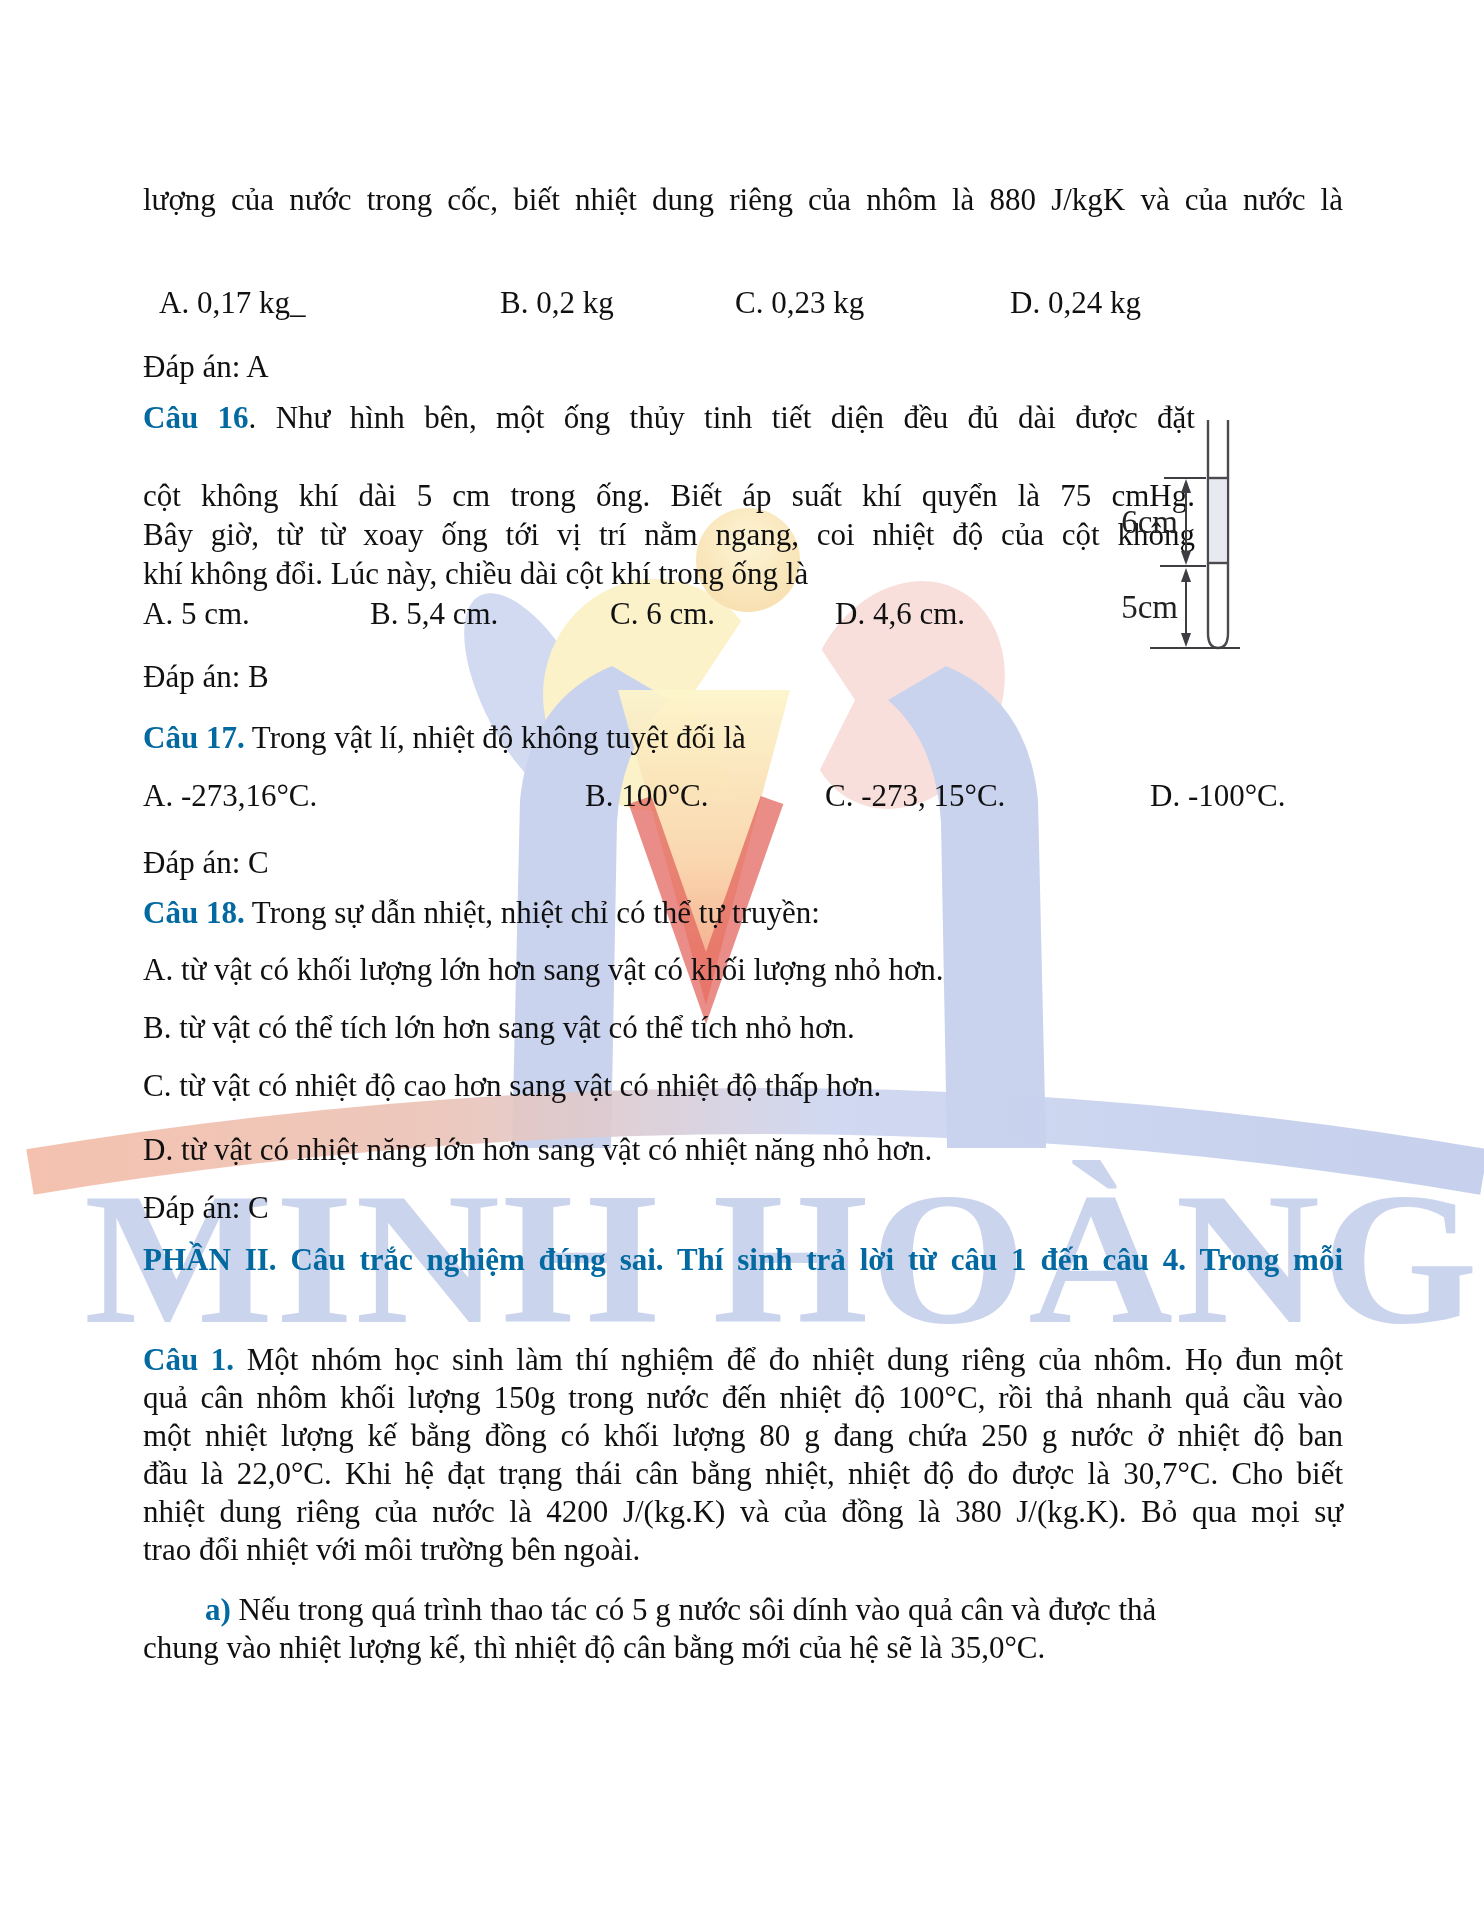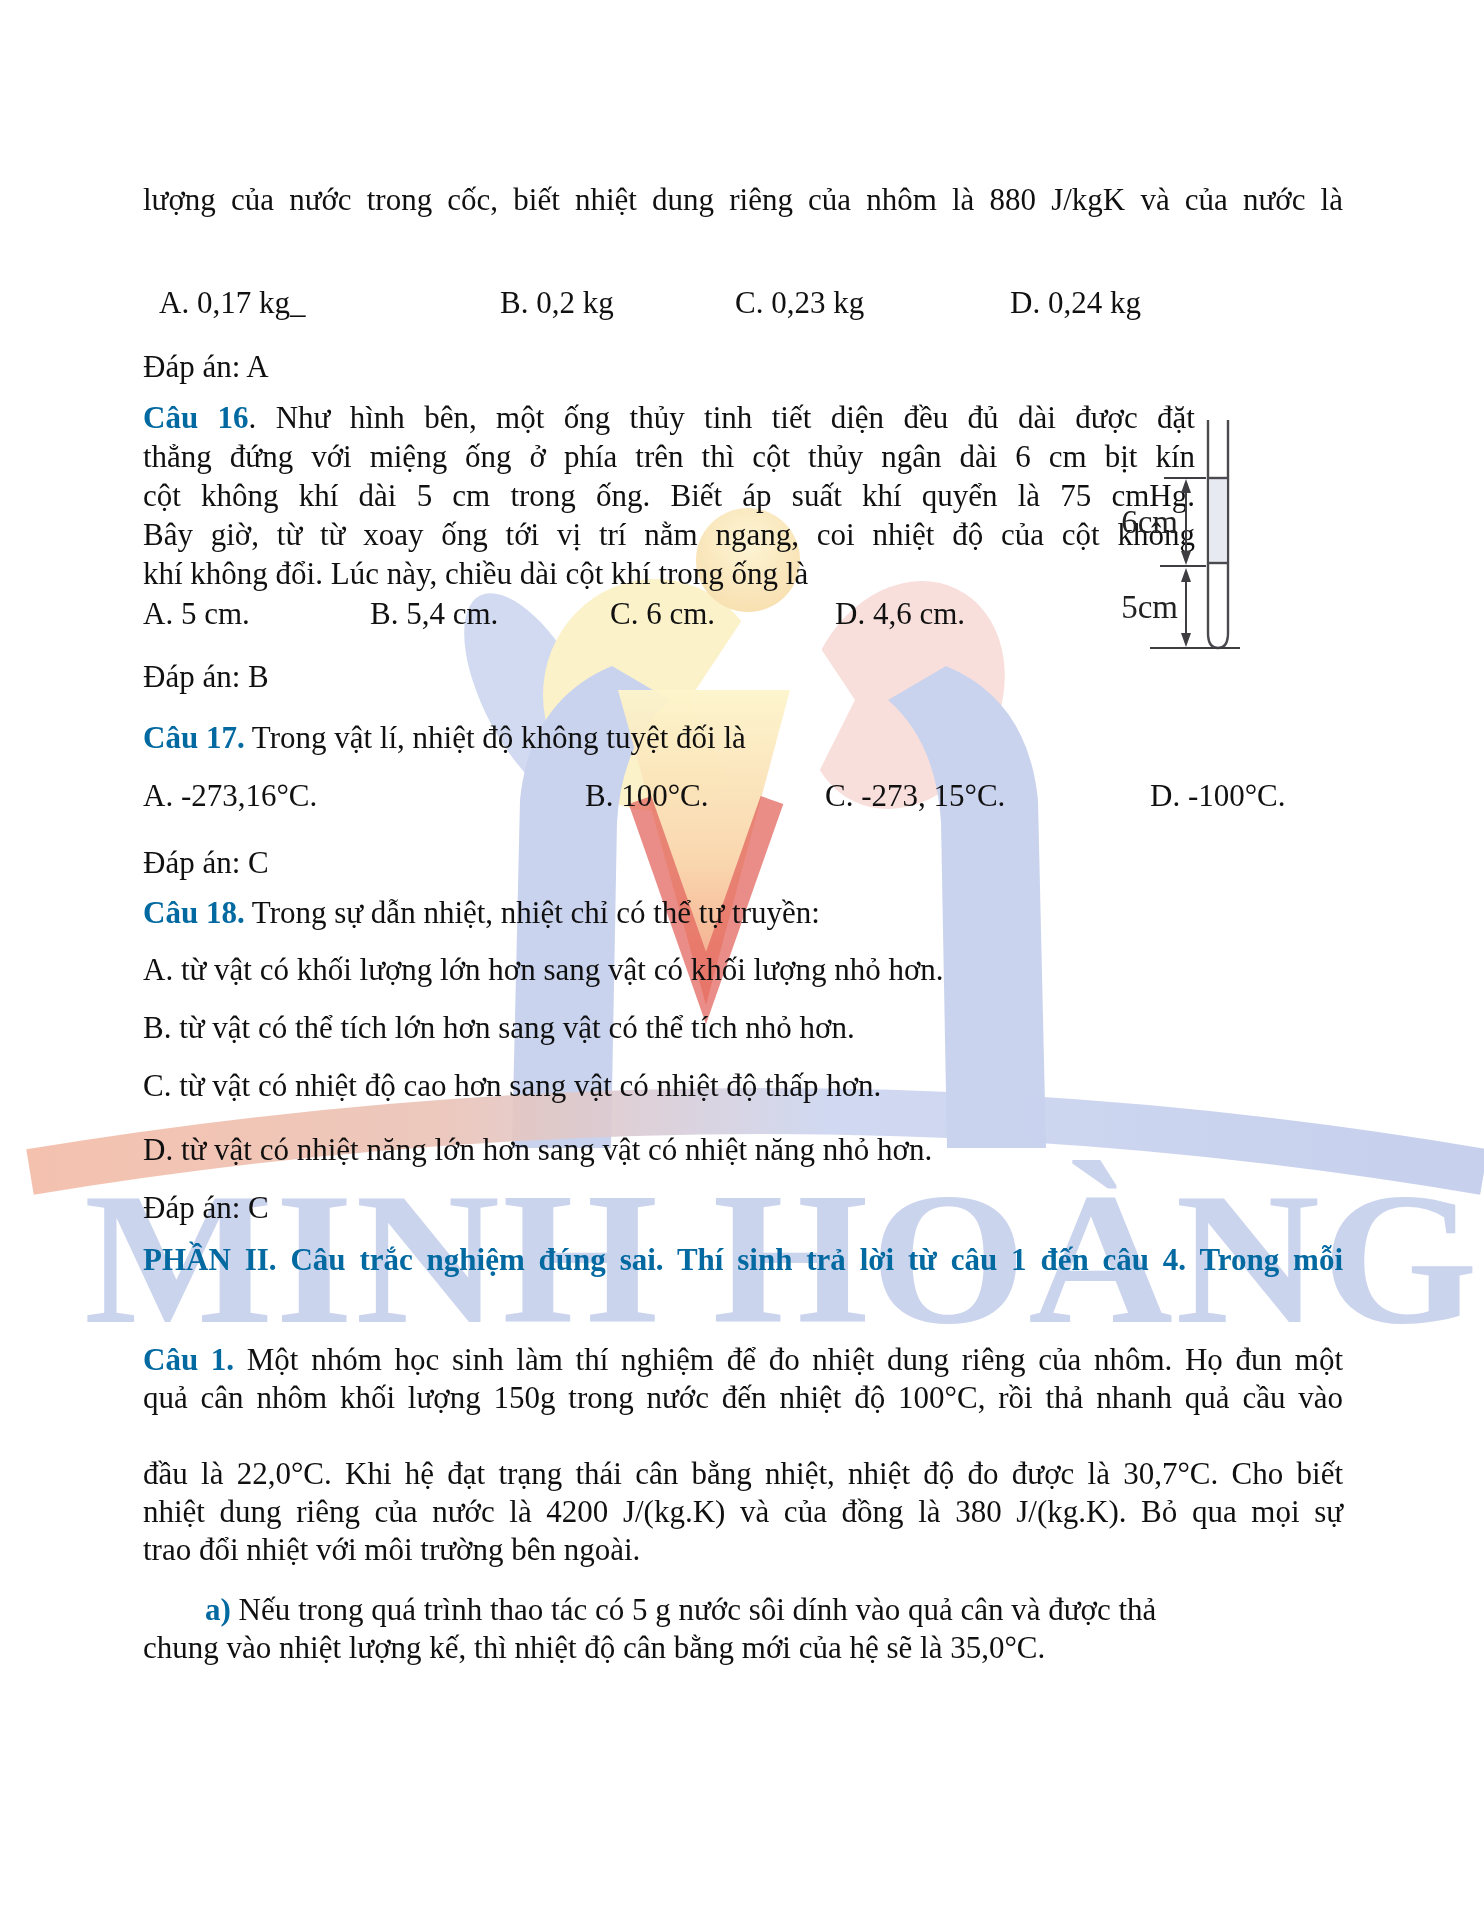--- a/index.html
+++ b/index.html
@@ -78,21 +78,20 @@
     <span class="opt o0">A. 0,17 kg_</span>
     <span class="opt o1">B. 0,2 kg</span>
     <span class="opt o2">C. 0,23 kg</span>
     <span class="opt o3">D. 0,24 kg</span>
   </div>
   <div class="line" style="top:347px">Đáp án: A</div>
 
   <div class="line just narrow" style="top:398px">
     <span class="b">Câu 16</span><span>. Như hình bên, một ống thủy tinh tiết diện đều đủ dài được đặt</span>
   </div>
-  <div class="line just narrow" style="top:437px">thẳng đứng với miệng ống ở phía trên thì cột thủy ngân dài 6 cm bịt kín</div>
   <div class="line just narrow" style="top:476px">cột không khí dài 5 cm trong ống. Biết áp suất khí quyển là 75 cmHg.</div>
   <div class="line just narrow" style="top:515px">Bây giờ, từ từ xoay ống tới vị trí nằm ngang, coi nhiệt độ của cột không</div>
   <div class="line narrow" style="top:554px">khí không đổi. Lúc này, chiều dài cột khí trong ống là</div>
 
   <div class="optrow r16" style="top:596px">
     <span class="opt o0">A. 5 cm.</span>
     <span class="opt o1">B. 5,4 cm.</span>
     <span class="opt o2">C. 6 cm.</span>
     <span class="opt o3">D. 4,6 cm.</span>
   </div>
@@ -117,20 +116,21 @@
   <div class="line" style="top:1066px">C. từ vật có nhiệt độ cao hơn sang vật có nhiệt độ thấp hơn.</div>
   <div class="line" style="top:1130px">D. từ vật có nhiệt năng lớn hơn sang vật có nhiệt năng nhỏ hơn.</div>
   <div class="line" style="top:1188px">Đáp án: C</div>
 
   <div class="line just b" style="top:1240px">PHẦN II. Câu trắc nghiệm đúng sai. Thí sinh trả lời từ câu 1 đến câu 4. Trong mỗi</div>
 
   <div class="line just" style="top:1340px">
     <span class="b">Câu 1.</span><span> Một nhóm học sinh làm thí nghiệm để đo nhiệt dung riêng của nhôm. Họ đun một</span>
   </div>
   <div class="line just" style="top:1378px">quả cân nhôm khối lượng 150g trong nước đến nhiệt độ 100°C, rồi thả nhanh quả cầu vào</div>
+  <div class="line just" style="top:1416px">một nhiệt lượng kế bằng đồng có khối lượng 80 g đang chứa 250 g nước ở nhiệt độ ban</div>
   <div class="line just" style="top:1454px">đầu là 22,0°C. Khi hệ đạt trạng thái cân bằng nhiệt, nhiệt độ đo được là 30,7°C. Cho biết</div>
   <div class="line just" style="top:1492px">nhiệt dung riêng của nước là 4200 J/(kg.K) và của đồng là 380 J/(kg.K). Bỏ qua mọi sự</div>
   <div class="line" style="top:1530px">trao đổi nhiệt với môi trường bên ngoài.</div>
 
   <div class="line indent1" style="top:1590px">
     <span class="b">a)</span><span> Nếu trong quá trình thao tác có 5 g nước sôi dính vào quả cân và được thả</span>
   </div>
   <div class="line" style="top:1628px">chung vào nhiệt lượng kế, thì nhiệt độ cân bằng mới của hệ sẽ là 35,0°C.</div>
 
   <svg class="fig" viewBox="0 0 200 260" xmlns="http://www.w3.org/2000/svg">

